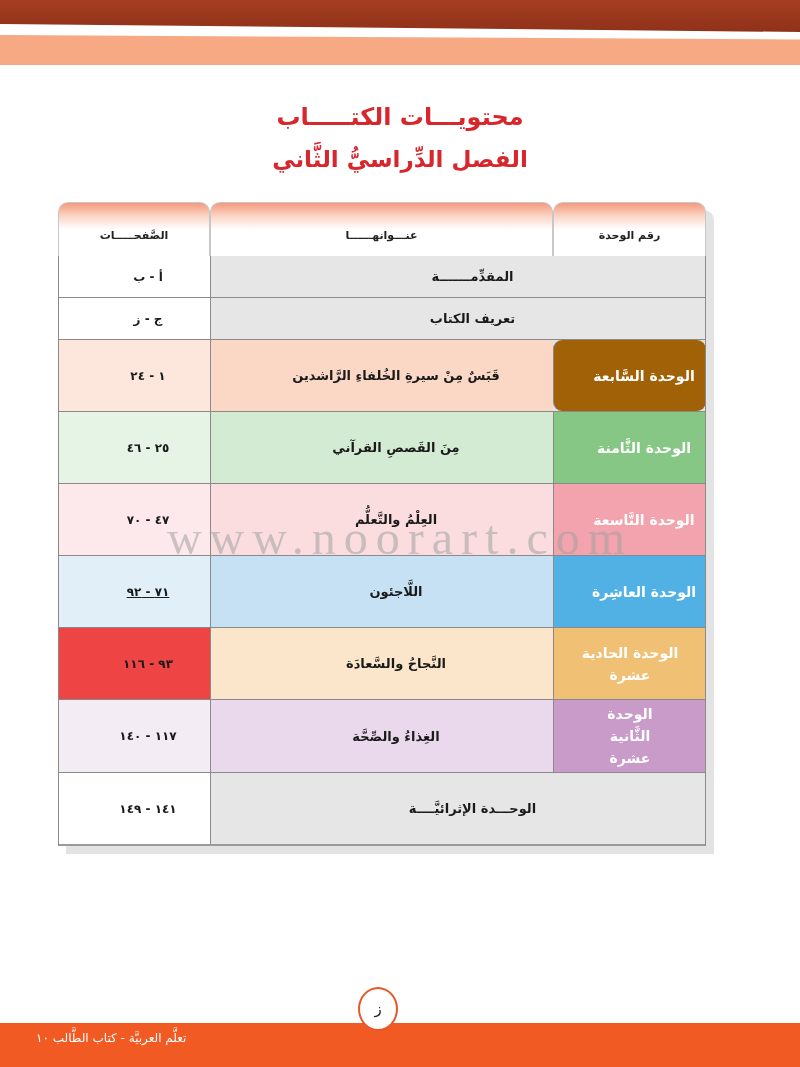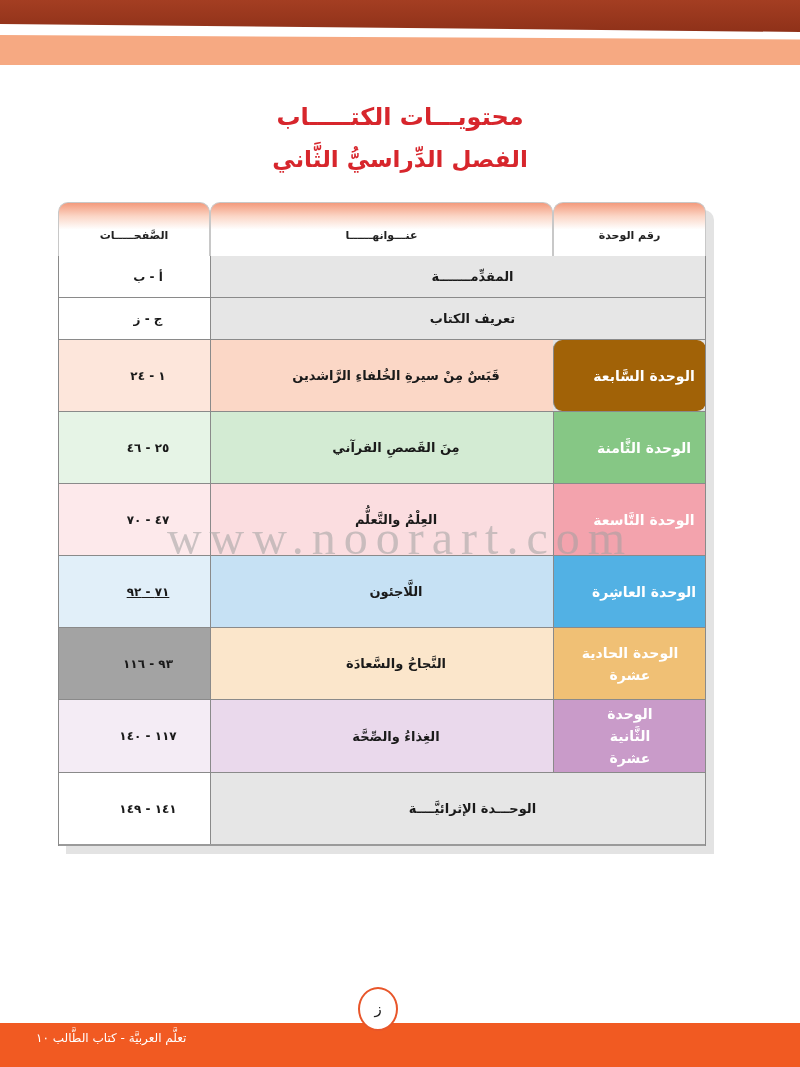--- a/index.html
+++ b/index.html
@@ -127,21 +127,21 @@
     <div class="cell c-pages pages-num" style="background:#fde9eb;">٤٧ - ٧٠</div>
   </div>
   <div class="row r72">
     <div class="cell c-unit unit-cell" style="background:#52b1e4;">الوحدة العاشِرة</div>
     <div class="cell c-title" style="background:#c6e1f4;">اللَّاجئون</div>
     <div class="cell c-pages pages-num" style="background:#e1eff9;text-decoration:underline;">٧١ - ٩٢</div>
   </div>
   <div class="row r72">
     <div class="cell c-unit unit-cell" style="background:#f0c075;padding:0 22px;">الوحدة الحادية عشرة</div>
     <div class="cell c-title" style="background:#fbe6cb;">النَّجاحُ والسَّعادَة</div>
-    <div class="cell c-pages pages-num" style="background:#a3a3a3;">٩٣ - ١١٦</div>
+    <div class="cell c-pages pages-num" style="background:#ef4444;">٩٣ - ١١٦</div>
   </div>
   <div class="row r73">
     <div class="cell c-unit unit-cell" style="background:#c99bc9;padding:0 38px;">الوحدة الثَّانية عشرة</div>
     <div class="cell c-title" style="background:#ead9ec;">الغِذاءُ والصِّحَّة</div>
     <div class="cell c-pages pages-num" style="background:#f4ecf5;">١١٧ - ١٤٠</div>
   </div>
   <div class="row r73" style="border-bottom:2px solid #9a9a9a;">
     <div class="cell c-span">الوحـــدة الإثرائيَّــــة</div>
     <div class="cell c-pages pages-num" style="background:#ffffff;">١٤١ - ١٤٩</div>
   </div>

